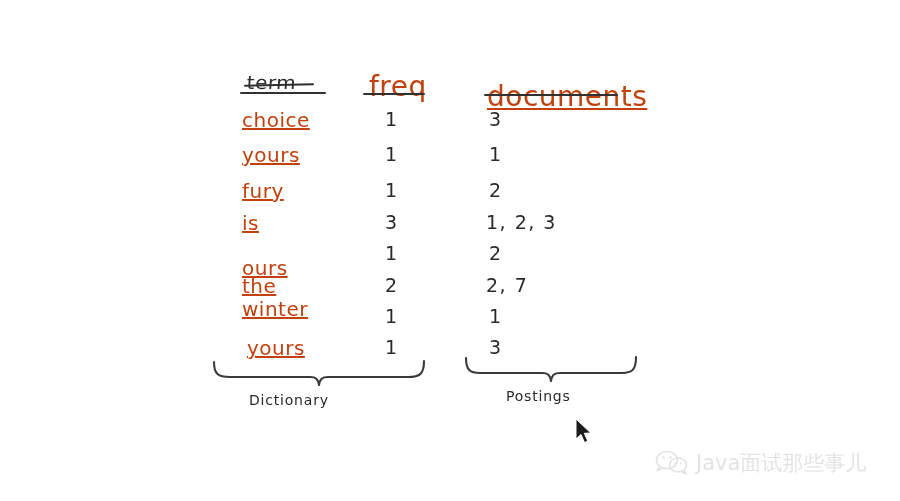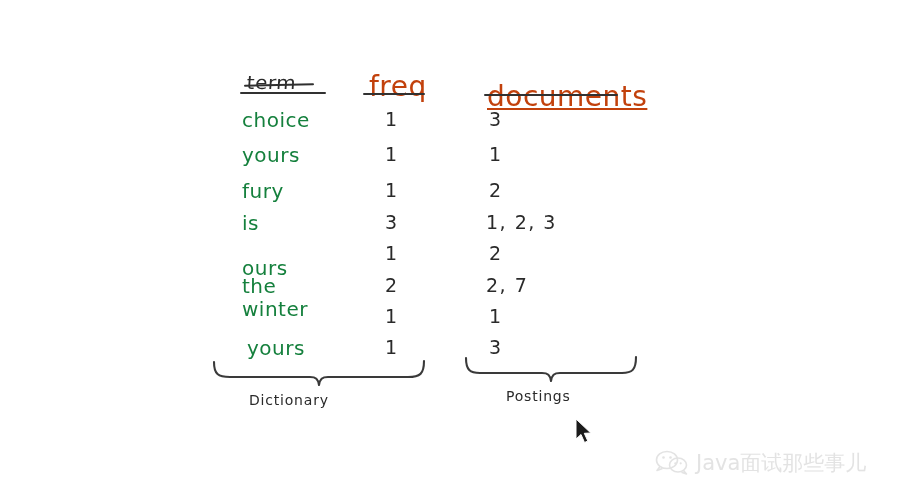--- a/index.html
+++ b/index.html
@@ -50,21 +50,22 @@
     position: absolute;
     height: 2px;
     background: #2f2f2f;
     border-radius: 2px;
     transform: rotate(-1.2deg);
   }
 
   
   .cell-term {
     font-size: 20px;
-    color: #15803d;
+    color: #c2410c;
+    text-decoration: underline;
   }
   .cell-freq {
     font-size: 19px;
     color: #2a2a2a;
     text-align: left;
   }
   .cell-docs {
     font-size: 19px;
     color: #2a2a2a;
     letter-spacing: 1.5px;

